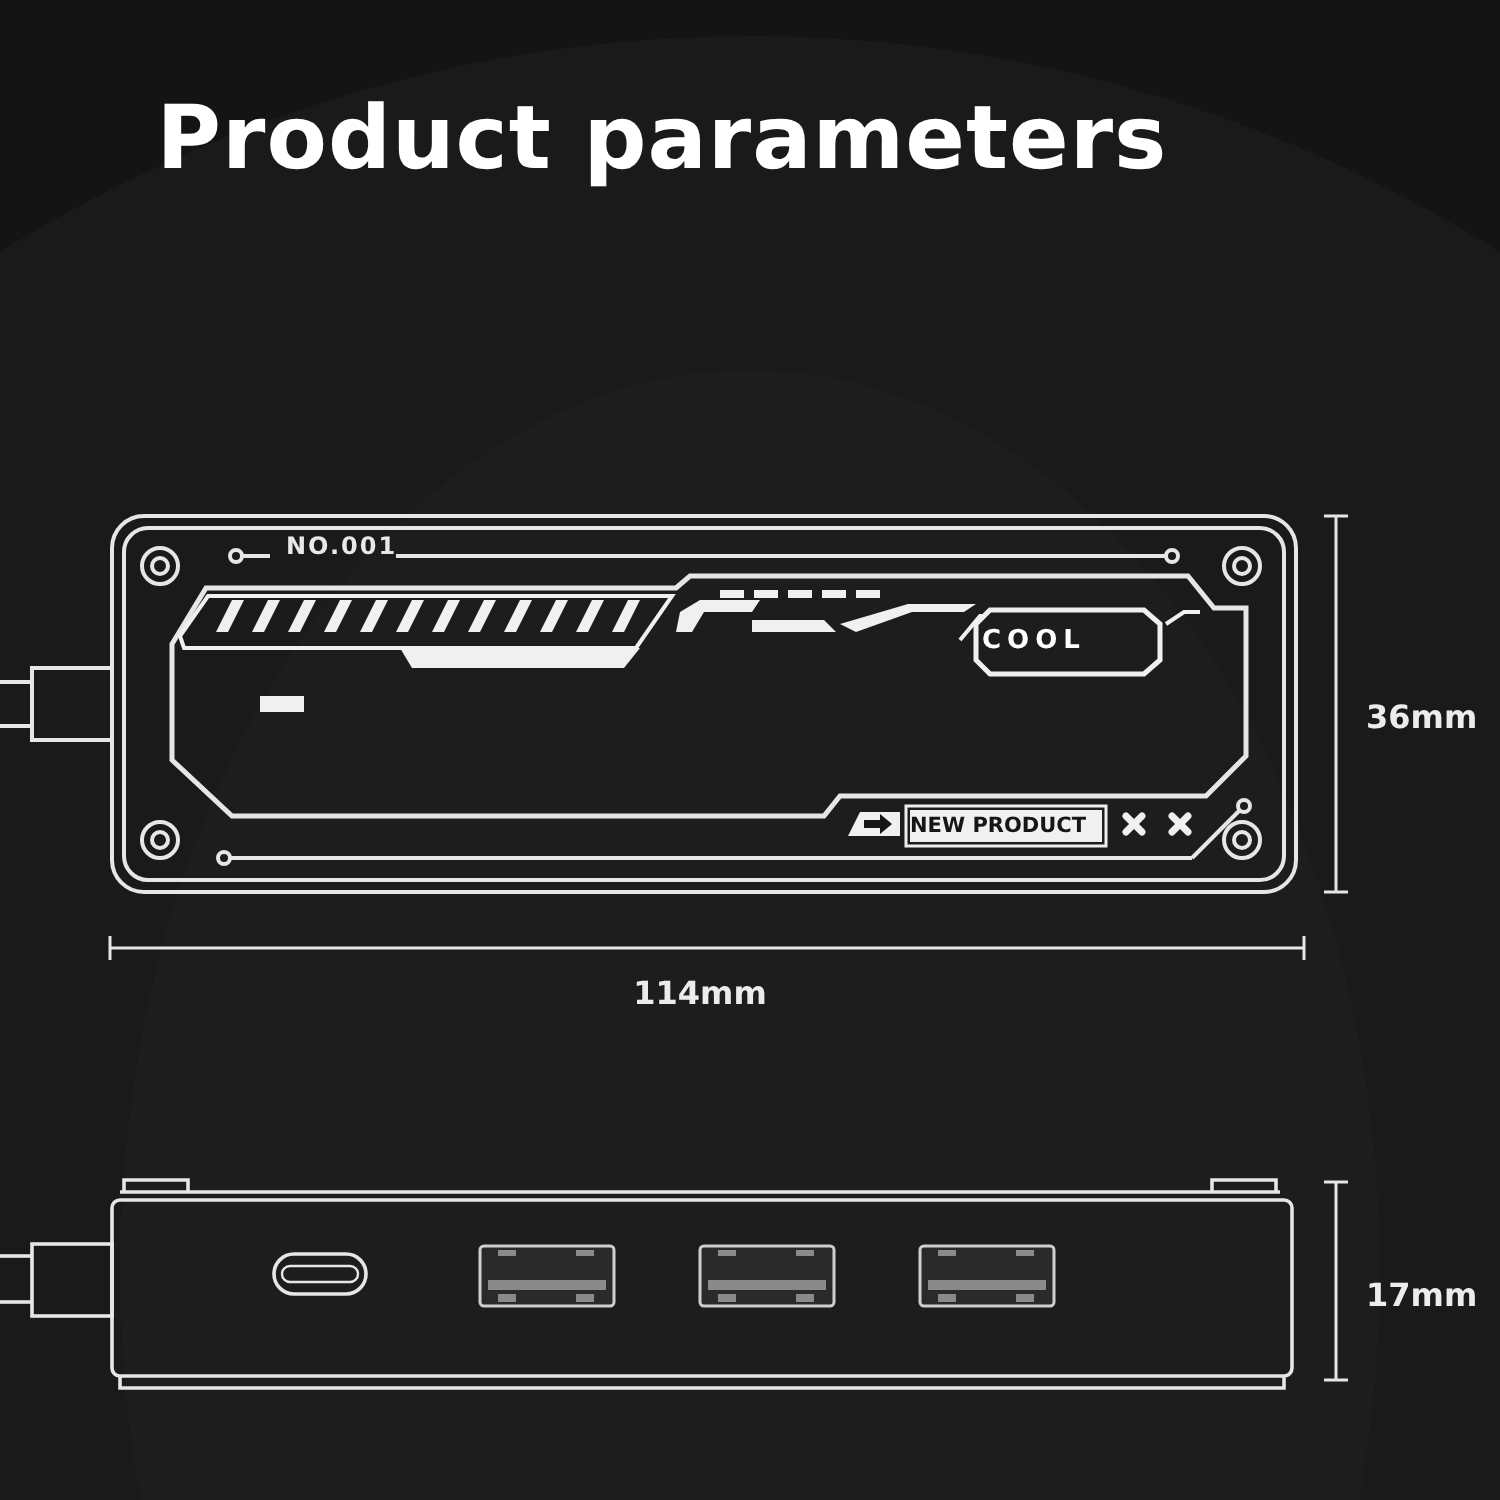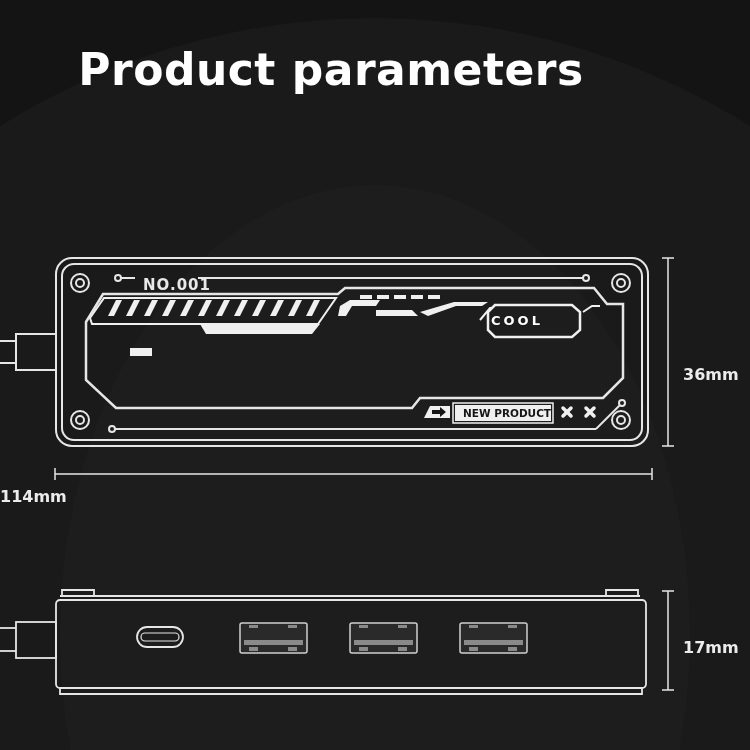--- a/index.html
+++ b/index.html
@@ -19,30 +19,30 @@
   .title {
     position: absolute; left: 0; top: 44px; width: 662px; text-align: center;
     color: #ffffff; font-size: 44px; font-weight: bold; letter-spacing: 0.5px;
     font-family: "DejaVu Sans", sans-serif;
   }
   svg.art { position: absolute; left: 0; top: 0; }
   .dim-label {
     position: absolute; color: #ececec; font-size: 16px; font-weight: bold;
     font-family: "DejaVu Sans", sans-serif;
   }
-  .dim-width { left: 0; top: 487px; width: 700px; }
-  .dim-height-top { left: 683px; top: 349px; margin-top: 16px; }
+  .dim-width { left: 0; top: 487px; width: 700px; text-align: center; }
+  .dim-height-top { left: 683px; top: 349px; }
   .dim-height-side { left: 683px; top: 638px; text-align: center; }
   .badge-text {
     position: absolute; font-family: "DejaVu Sans", sans-serif; font-weight: bold;
   }
-  .serial { left: 143px; top: 276px; font-size: 15px; color: #e8e8e8; letter-spacing: 1px; }
+  .serial { left: 143px; top: 266px; font-size: 12px; color: #e8e8e8; letter-spacing: 1px; }
   .cool { left: 491px; top: 313px; width: 78px; text-align: left; font-size: 13px; color: #fff; letter-spacing: 3px; }
   .newprod {
-    left: 455px; top: 405px; width: 96px; height: 16px; line-height: 16px; text-align: right;
+    left: 455px; top: 405px; width: 96px; height: 16px; line-height: 16px; text-align: left;
     background: #f0f0f0; color: #161616; font-size: 10.5px;
   }
 </style>
 </head>
 <body>
 
 <div class="bg-ring-outer"></div>
 <div class="bg-ring-inner"></div>
 
 <div class="title">Product parameters</div>

